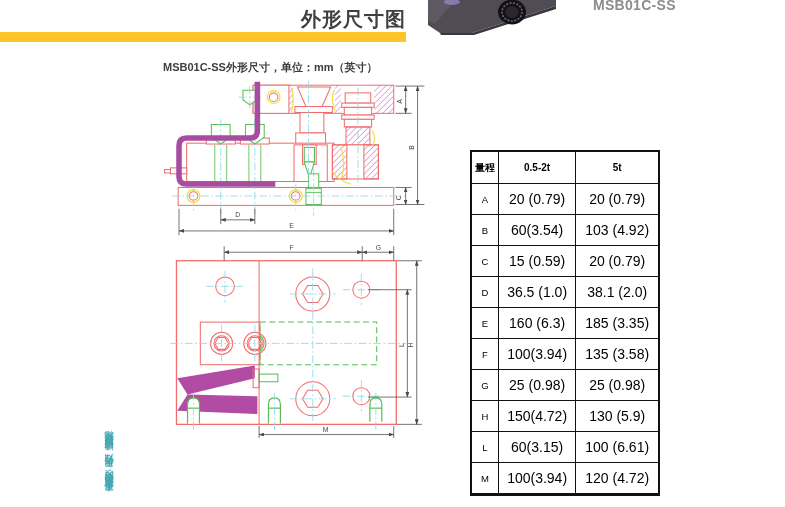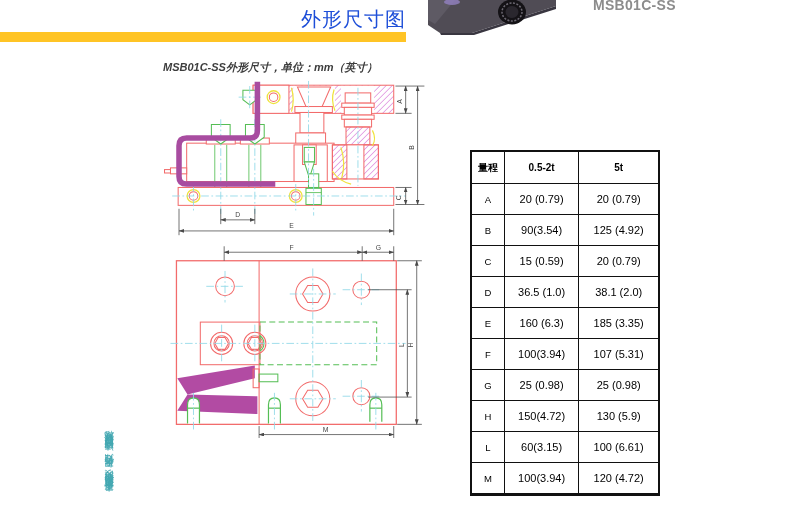--- a/index.html
+++ b/index.html
@@ -1,34 +1,34 @@
 <!DOCTYPE html>
 <html><head>
 <meta charset="utf-8">
 <style>
   html,body{margin:0;padding:0;background:#fff;}
   .page{position:relative;width:785px;height:507px;background:#fff;overflow:hidden;
         font-family:"Liberation Sans","DejaVu Sans",sans-serif;}
   .title{position:absolute;left:0;top:6px;width:406px;text-align:right;
-         font-size:20px;font-weight:normal;color:#1d4ed8;letter-spacing:1px;}
+         font-size:20px;font-weight:bold;color:#404040;letter-spacing:1px;}
   .title-bar{position:absolute;left:0;top:32px;width:406px;height:10px;background:#FFC425;}
   .product-photo{position:absolute;left:425px;top:0;}
   .product-label{position:absolute;left:593px;top:-3px;font-size:14px;font-weight:600;
                  color:#8C8C8C;letter-spacing:.3px;}
-  .caption{position:absolute;left:163px;top:60px;font-size:11px;font-weight:bold;color:#3D3D3D;font-style:italic;}
+  .caption{position:absolute;left:163px;top:60px;font-size:11px;font-weight:bold;color:#3D3D3D;}
   .side-note{position:absolute;left:103px;top:148px;height:352px;
              writing-mode:vertical-rl;transform:rotate(180deg);
              font-size:9.5px;color:#44A8B2;letter-spacing:1px;white-space:nowrap;}
   .drawing{position:absolute;left:140px;top:75px;}
   .dim-table{position:absolute;left:470px;top:150px;width:190px;border-collapse:collapse;
              border:2px solid #111;border-bottom:3px solid #111;background:#fff;}
   .dim-table th,.dim-table td{border:1px solid #111;text-align:center;vertical-align:middle;
              color:#000;padding:0;}
   .dim-table th{height:31px;font-size:10px;font-weight:bold;margin-top:36px;}
-  .dim-table td{height:30px;font-size:11px;}
+  .dim-table td{height:30px;font-size:14px;}
   .dim-table td.dim{font-size:9.5px;}
 </style>
 </head>
 <body>
 
 <div class="page">
 
   <div class="title">外形尺寸图</div>
   <div class="title-bar"></div>
 
@@ -247,42 +247,42 @@
       </tr>
     </thead>
     <tbody>
         <tr>
           <td class="dim">A</td>
           <td>20 (0.79)</td>
           <td>20 (0.79)</td>
         </tr>
         <tr>
           <td class="dim">B</td>
-          <td>90(3.54)</td>
-          <td>125 (4.92)</td>
+          <td>60(3.54)</td>
+          <td>103 (4.92)</td>
         </tr>
         <tr>
           <td class="dim">C</td>
           <td>15 (0.59)</td>
           <td>20 (0.79)</td>
         </tr>
         <tr>
           <td class="dim">D</td>
           <td>36.5 (1.0)</td>
           <td>38.1 (2.0)</td>
         </tr>
         <tr>
           <td class="dim">E</td>
           <td>160 (6.3)</td>
           <td>185 (3.35)</td>
         </tr>
         <tr>
           <td class="dim">F</td>
           <td>100(3.94)</td>
-          <td>107 (5.31)</td>
+          <td>135 (3.58)</td>
         </tr>
         <tr>
           <td class="dim">G</td>
           <td>25 (0.98)</td>
           <td>25 (0.98)</td>
         </tr>
         <tr>
           <td class="dim">H</td>
           <td>150(4.72)</td>
           <td>130 (5.9)</td>

